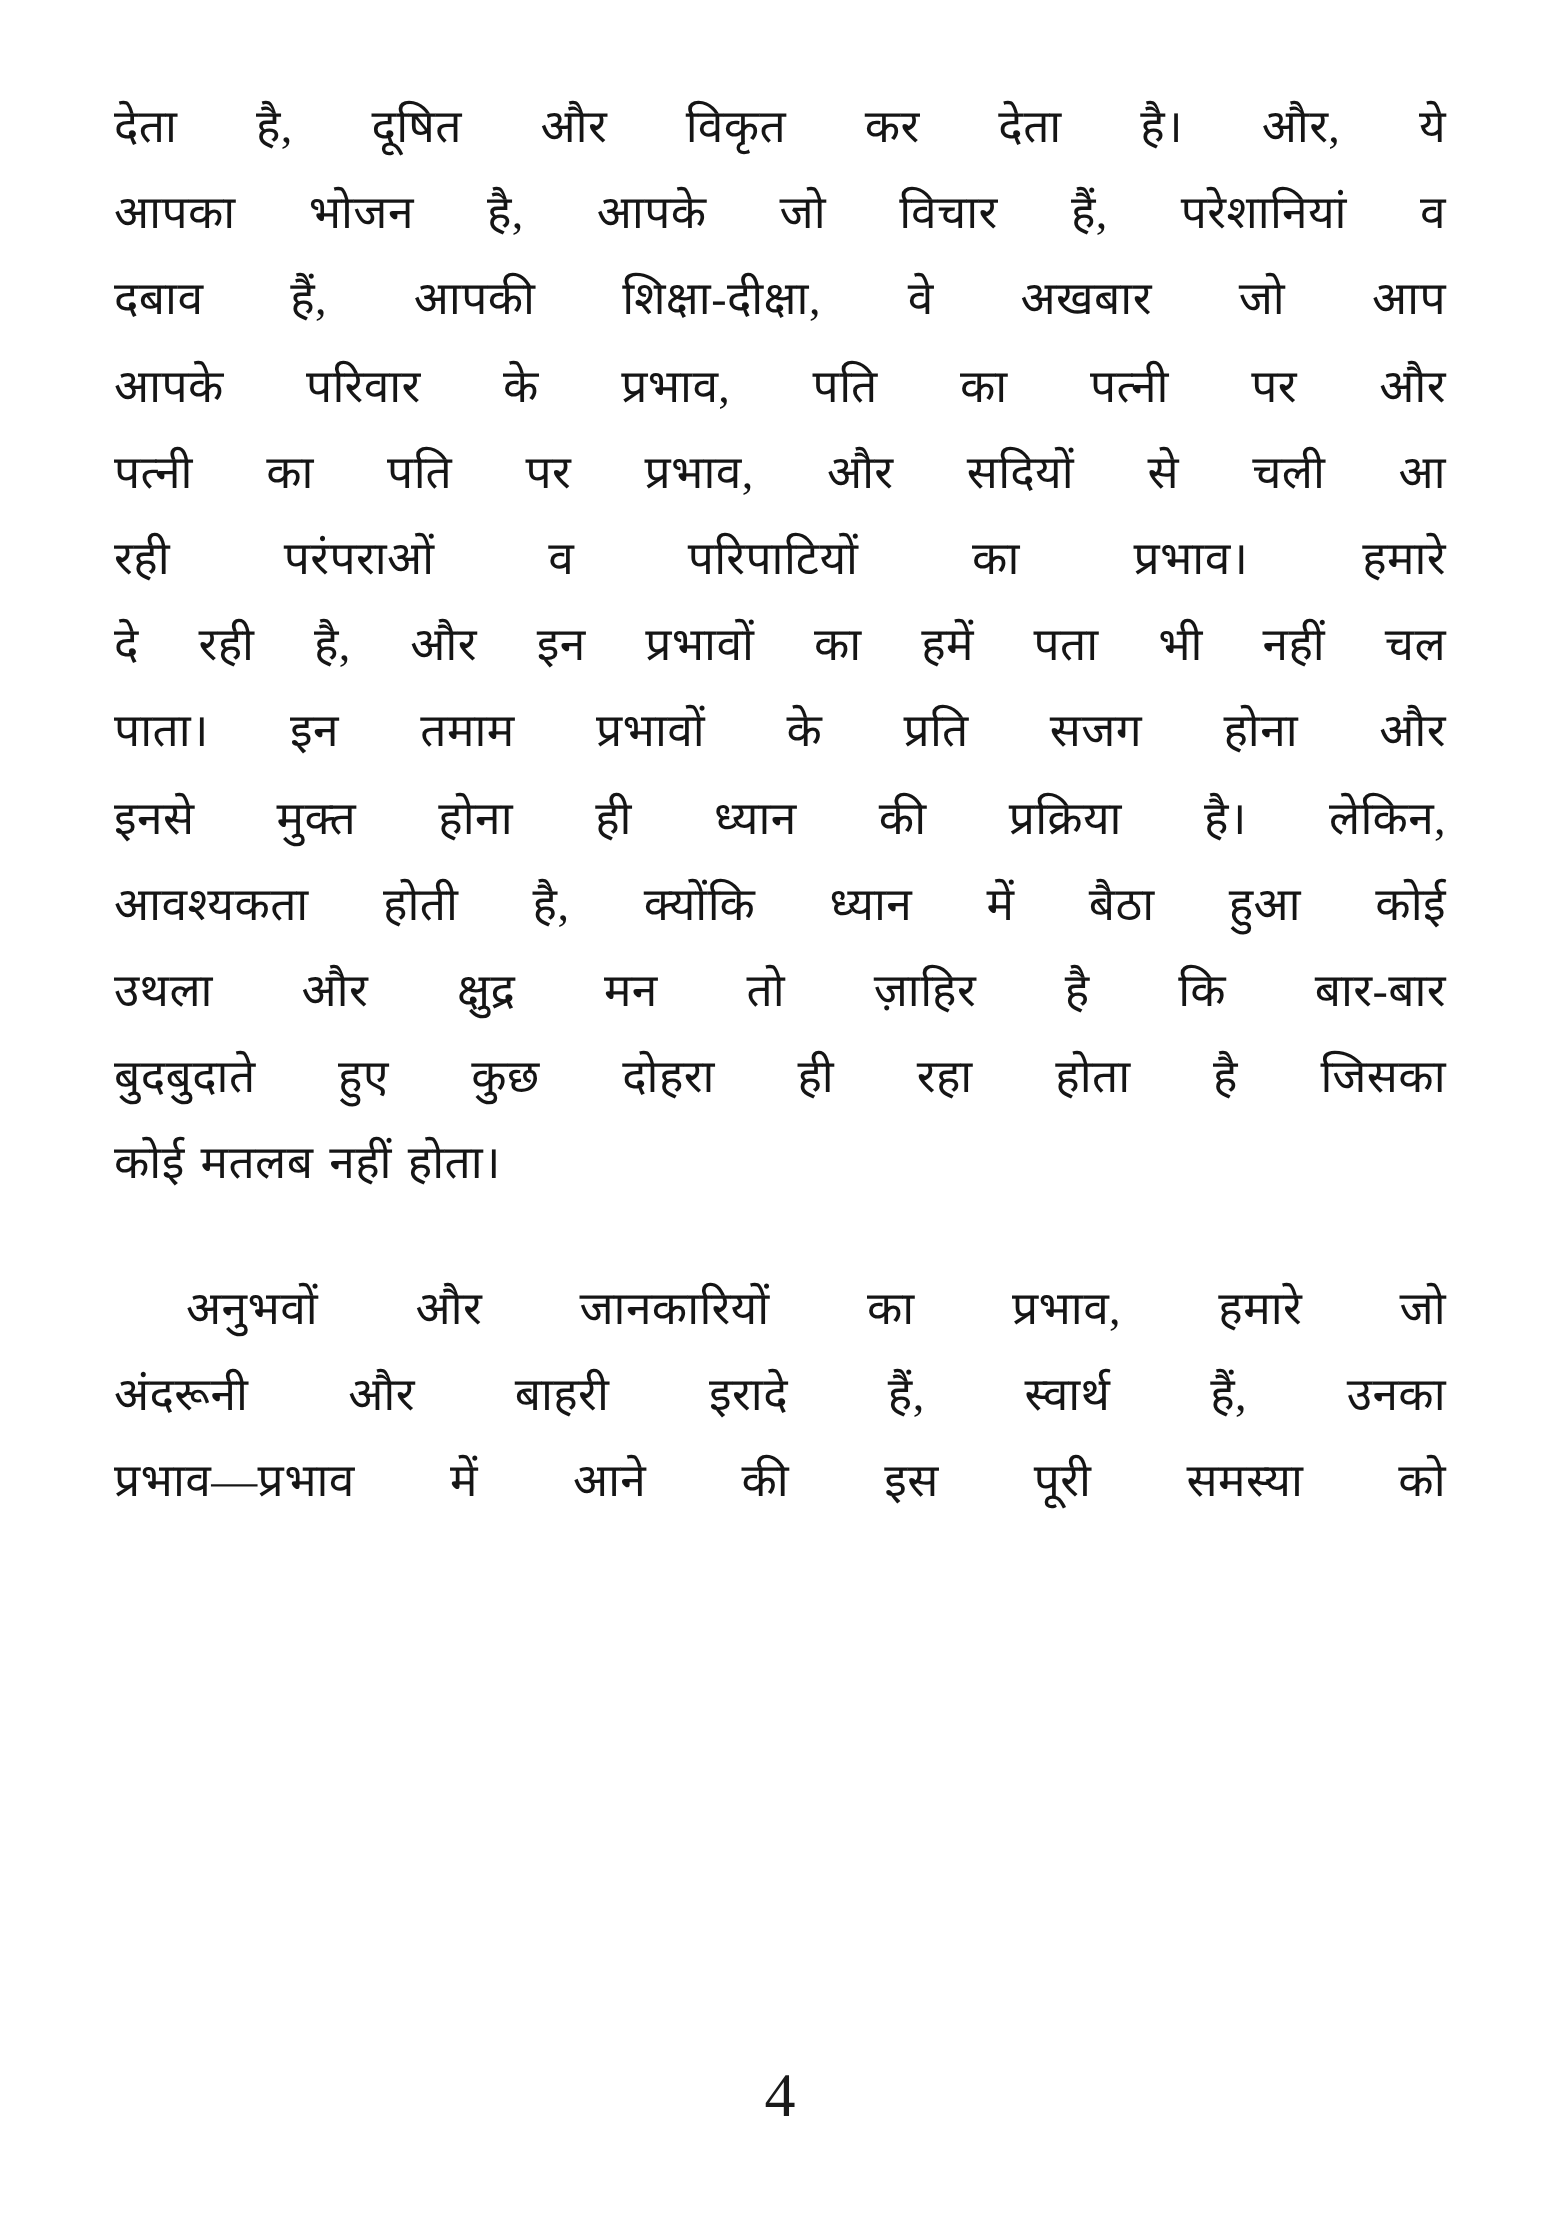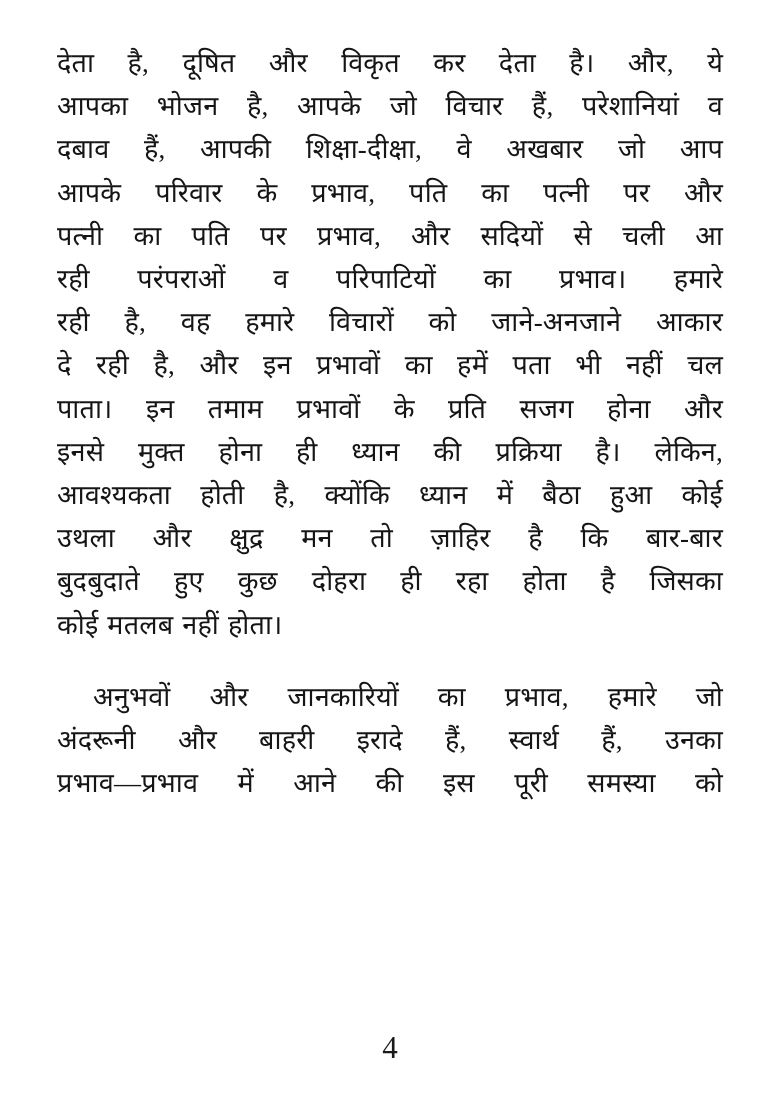--- a/index.html
+++ b/index.html
@@ -23,21 +23,21 @@
     width: 666px;
   }
   .para {
     margin: 0;
     padding: 0;
   }
   .para + .para {
     margin-top: 29px;
   }
   .line {
-    font-size: 27px;
+    font-size: 23px;
     line-height: 43.2px;
     text-align: justify;
     text-align-last: justify;
     white-space: normal;
     word-spacing: 2px;
     letter-spacing: 0.2px;
   }
   .line.para-end {
     text-align-last: left;
   }
@@ -61,21 +61,20 @@
 <div class="page">
   <div class="text-block">
 
     <div class="para">
       <div class="line">देता है, दूषित और विकृत कर देता है। और, ये</div>
       <div class="line">आपका भोजन है, आपके जो विचार हैं, परेशानियां व</div>
       <div class="line">दबाव हैं, आपकी शिक्षा-दीक्षा, वे अखबार जो आप</div>
       <div class="line">आपके परिवार के प्रभाव, पति का पत्नी पर और</div>
       <div class="line">पत्नी का पति पर प्रभाव, और सदियों से चली आ</div>
       <div class="line">रही परंपराओं व परिपाटियों का प्रभाव। हमारे</div>
-      <div class="line">रही है, वह हमारे विचारों को जाने-अनजाने आकार</div>
       <div class="line">दे रही है, और इन प्रभावों का हमें पता भी नहीं चल</div>
       <div class="line">पाता। इन तमाम प्रभावों के प्रति सजग होना और</div>
       <div class="line">इनसे मुक्त होना ही ध्यान की प्रक्रिया है। लेकिन,</div>
       <div class="line">आवश्यकता होती है, क्योंकि ध्यान में बैठा हुआ कोई</div>
       <div class="line">उथला और क्षुद्र मन तो ज़ाहिर है कि बार-बार</div>
       <div class="line">बुदबुदाते हुए कुछ दोहरा ही रहा होता है जिसका</div>
       <div class="line para-end">कोई मतलब नहीं होता।</div>
     </div>
 
     <div class="para">

